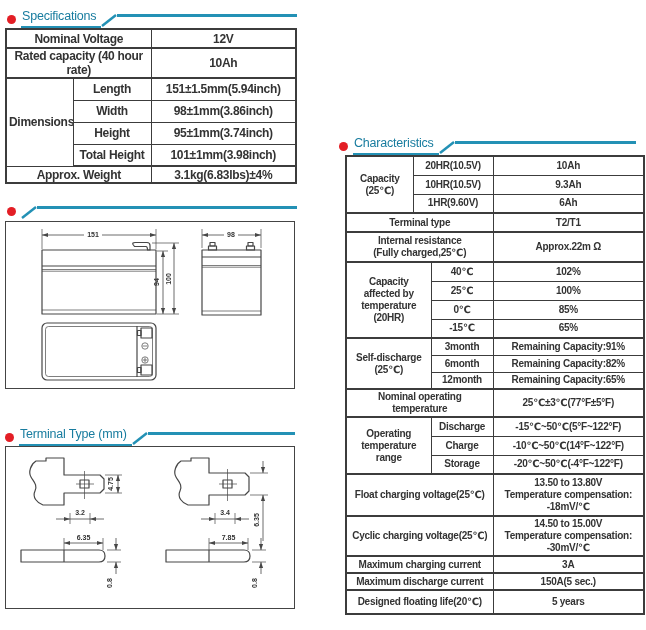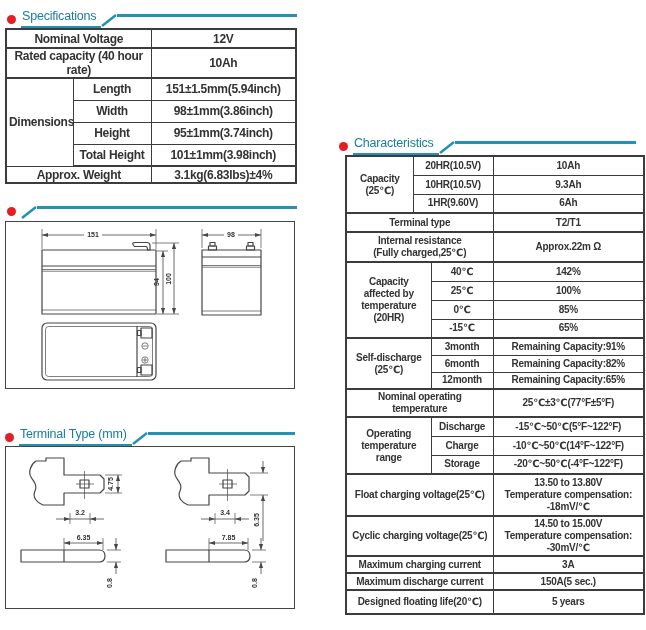--- a/index.html
+++ b/index.html
@@ -292,21 +292,21 @@
     <td colspan="3" class="sect">Internal resistance
 (Fully charged,25℃)</td>
     <td class="sect">Approx.22m Ω</td>
   </tr>
   <tr style="height:19px">
     <td rowspan="4" colspan="2" class="sect">Capacity
 affected by
 temperature
 (20HR)</td>
     <td>40℃</td>
-    <td>142%</td>
+    <td>102%</td>
   </tr>
   <tr style="height:19px">
     <td>25℃</td>
     <td>100%</td>
   </tr>
   <tr style="height:19px">
     <td>0℃</td>
     <td>85%</td>
   </tr>
   <tr style="height:19px">

